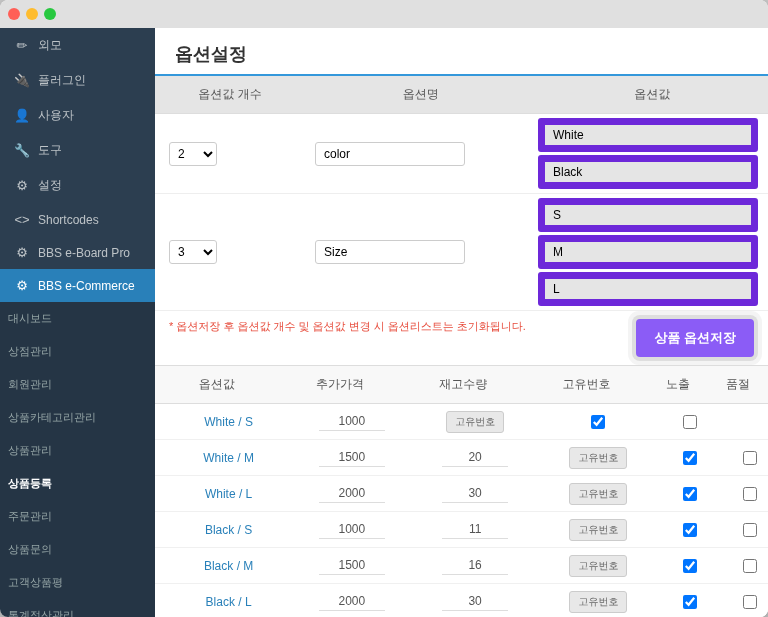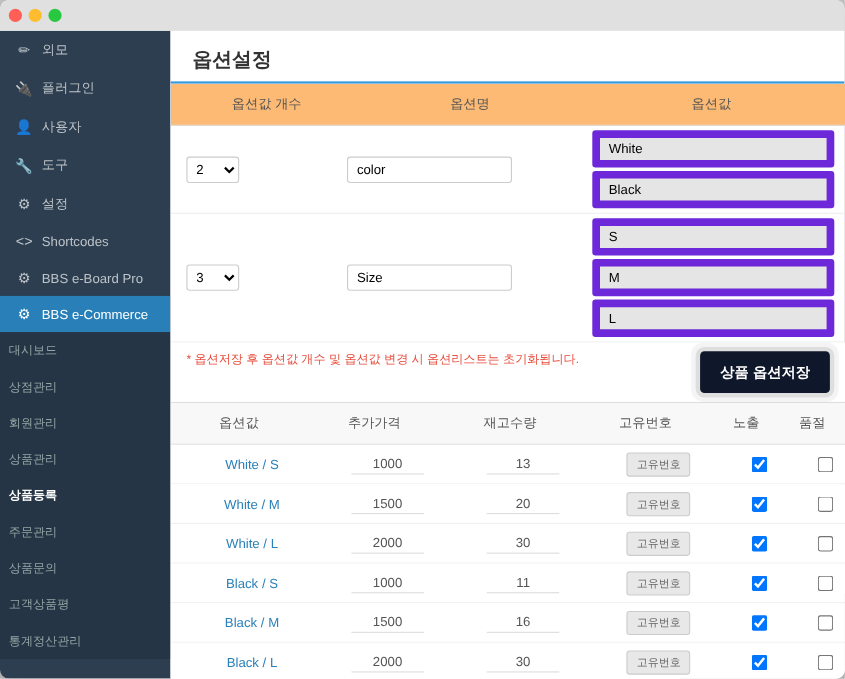--- a/index.html
+++ b/index.html
@@ -102,23 +102,23 @@
     }
     .content-area {
       flex: 1;
       overflow-y: auto;
       padding: 0;
     }
     
     .options-header {
       display: grid;
       grid-template-columns: 150px 1fr 1fr;
-      background: #fdba74;
+      background: #e5e5e5;
       border-bottom: 1px solid #ddd;
-      padding: 6px 12px;
+      padding: 6px 0;
     }
     .options-header-cell {
       text-align: center;
       font-size: 12px;
       color: #555;
       padding: 4px 8px;
     }
     
     .option-row {
       display: grid;
@@ -173,21 +173,21 @@
       justify-content: space-between;
       padding: 8px 14px;
       background: #fff;
       position: relative;
     }
     .save-notice {
       color: #e74c3c;
       font-size: 11px;
     }
     .save-btn {
-      background: #0f172a;
+      background: #8b5cf6;
       color: #fff;
       border: none;
       border-radius: 4px;
       padding: 10px 18px;
       font-size: 13px;
       font-weight: bold;
       cursor: pointer;
       box-shadow: 0 0 0 4px rgba(200,200,200,0.5), 0 0 0 8px rgba(220,220,220,0.3);
     }
     
@@ -300,20 +300,23 @@
       </div>
       <div class="sidebar-submenu">
         <div class="sidebar-item">
           <span>대시보드</span>
         </div>
         <div class="sidebar-item">
           <span>상점관리</span>
         </div>
         <div class="sidebar-item">
           <span>회원관리</span>
+        </div>
+        <div class="sidebar-item">
+          <span>상품카테고리관리</span>
         </div>
         <div class="sidebar-item">
           <span>상품관리</span>
         </div>
         <div class="sidebar-item active-sub">
           <span>상품등록</span>
         </div>
         <div class="sidebar-item">
           <span>주문관리</span>
         </div>
@@ -396,23 +399,20 @@
             <div class="variants-header-cell">품절</div>
           </div>
 
           <div id="variants-body">
               <div class="variant-row">
     <div class="variant-cell variant-name">White / S</div>
     <div class="variant-cell">
       <input type="text" class="variant-input" value="1000" style="">
     </div>
     <div class="variant-cell">
-      <input type="text" class="variant-input" value="13" style="">
-    </div>
-    <div class="variant-cell">
       <button class="uid-btn">고유번호</button>
     </div>
     <div class="variant-cell checkbox-cell">
       <input type="checkbox" checked="" style="">
     </div>
     <div class="variant-cell checkbox-cell">
       <input type="checkbox" style="">
     </div>
   </div>
               <div class="variant-row">

